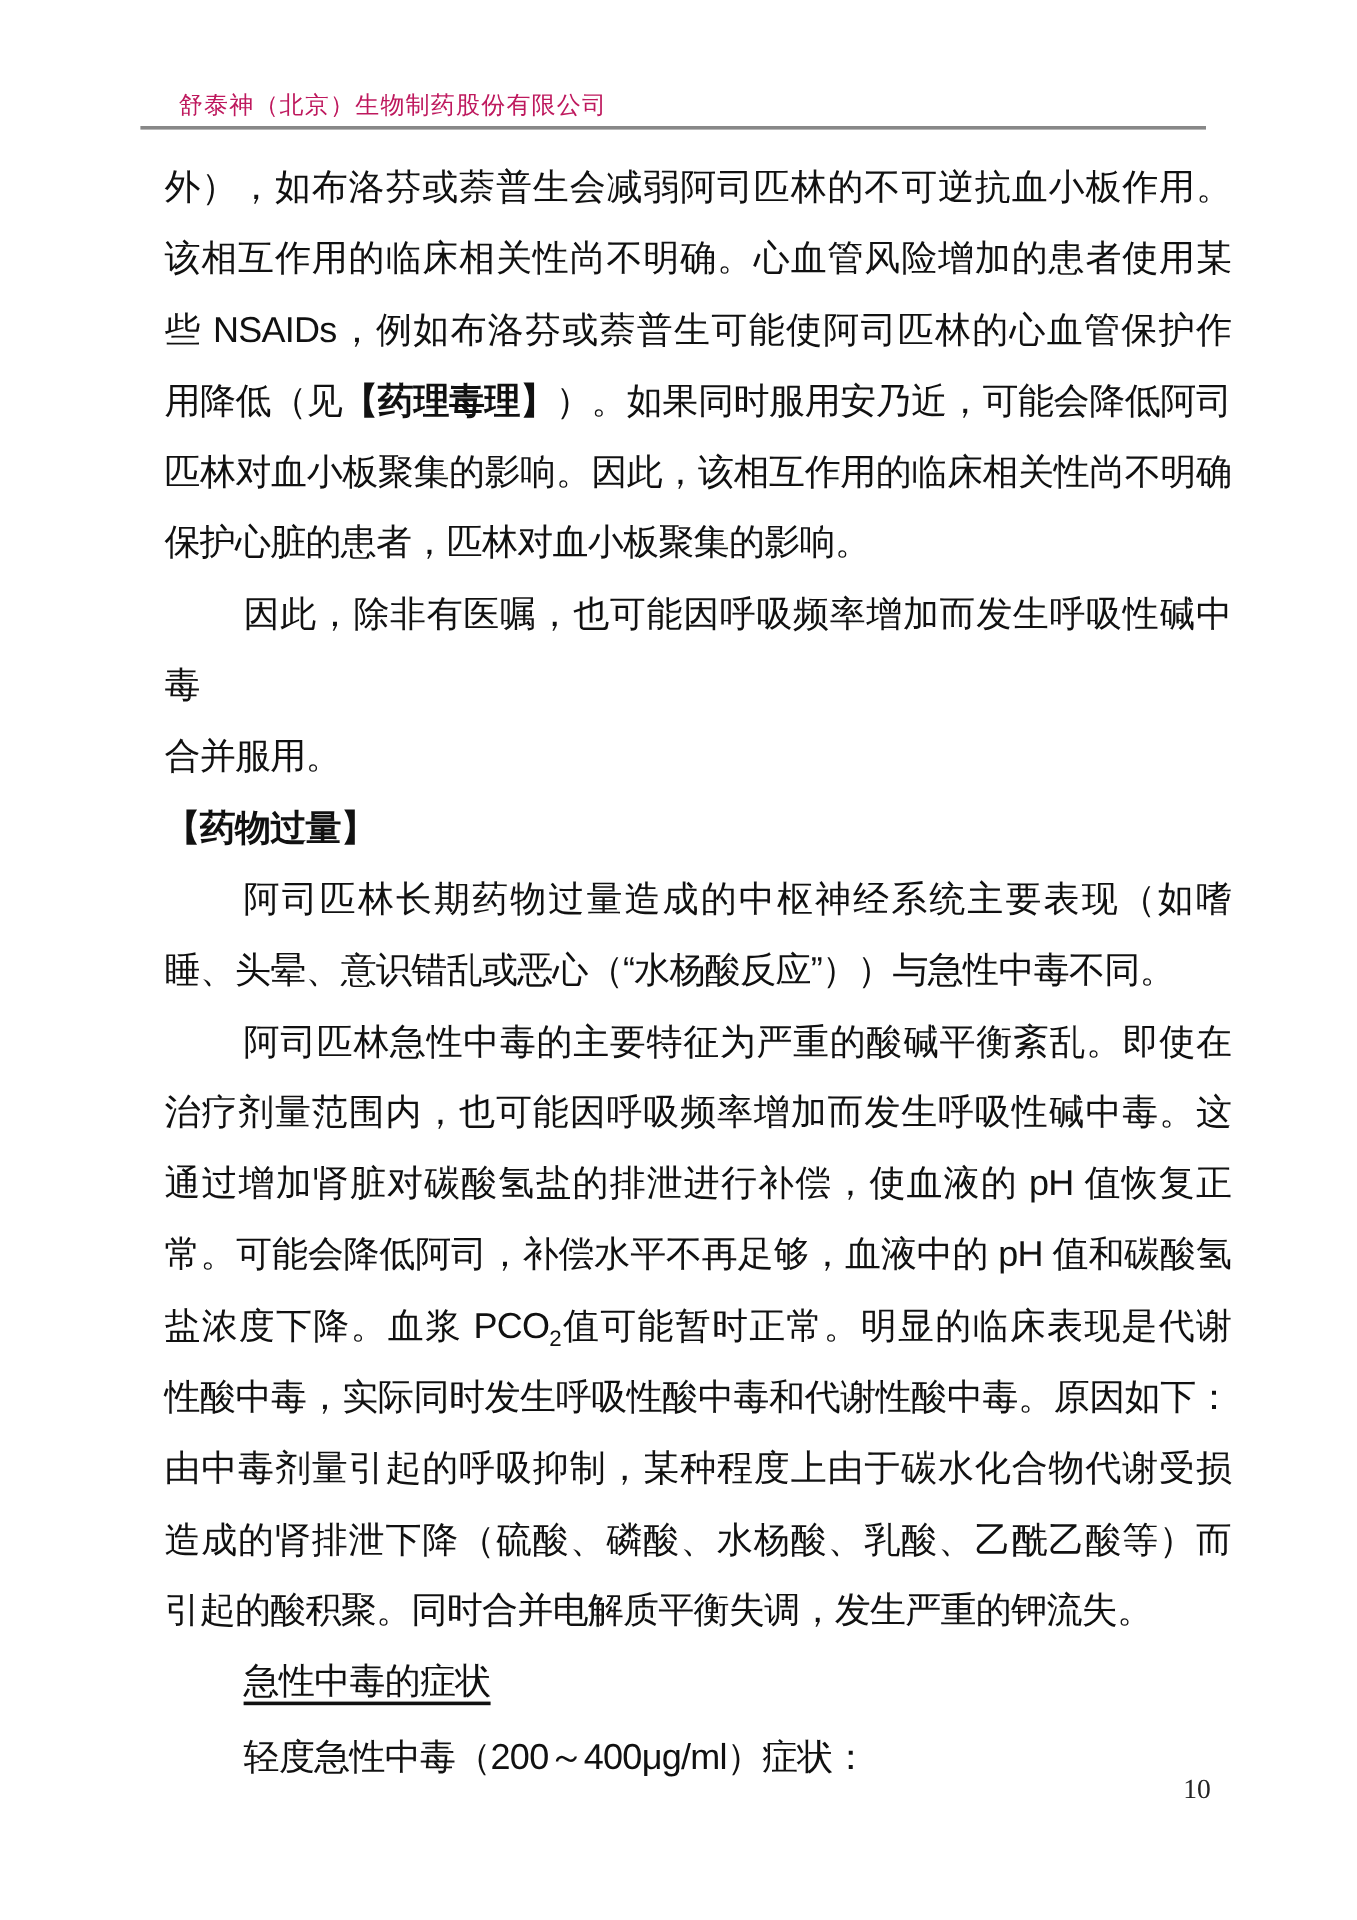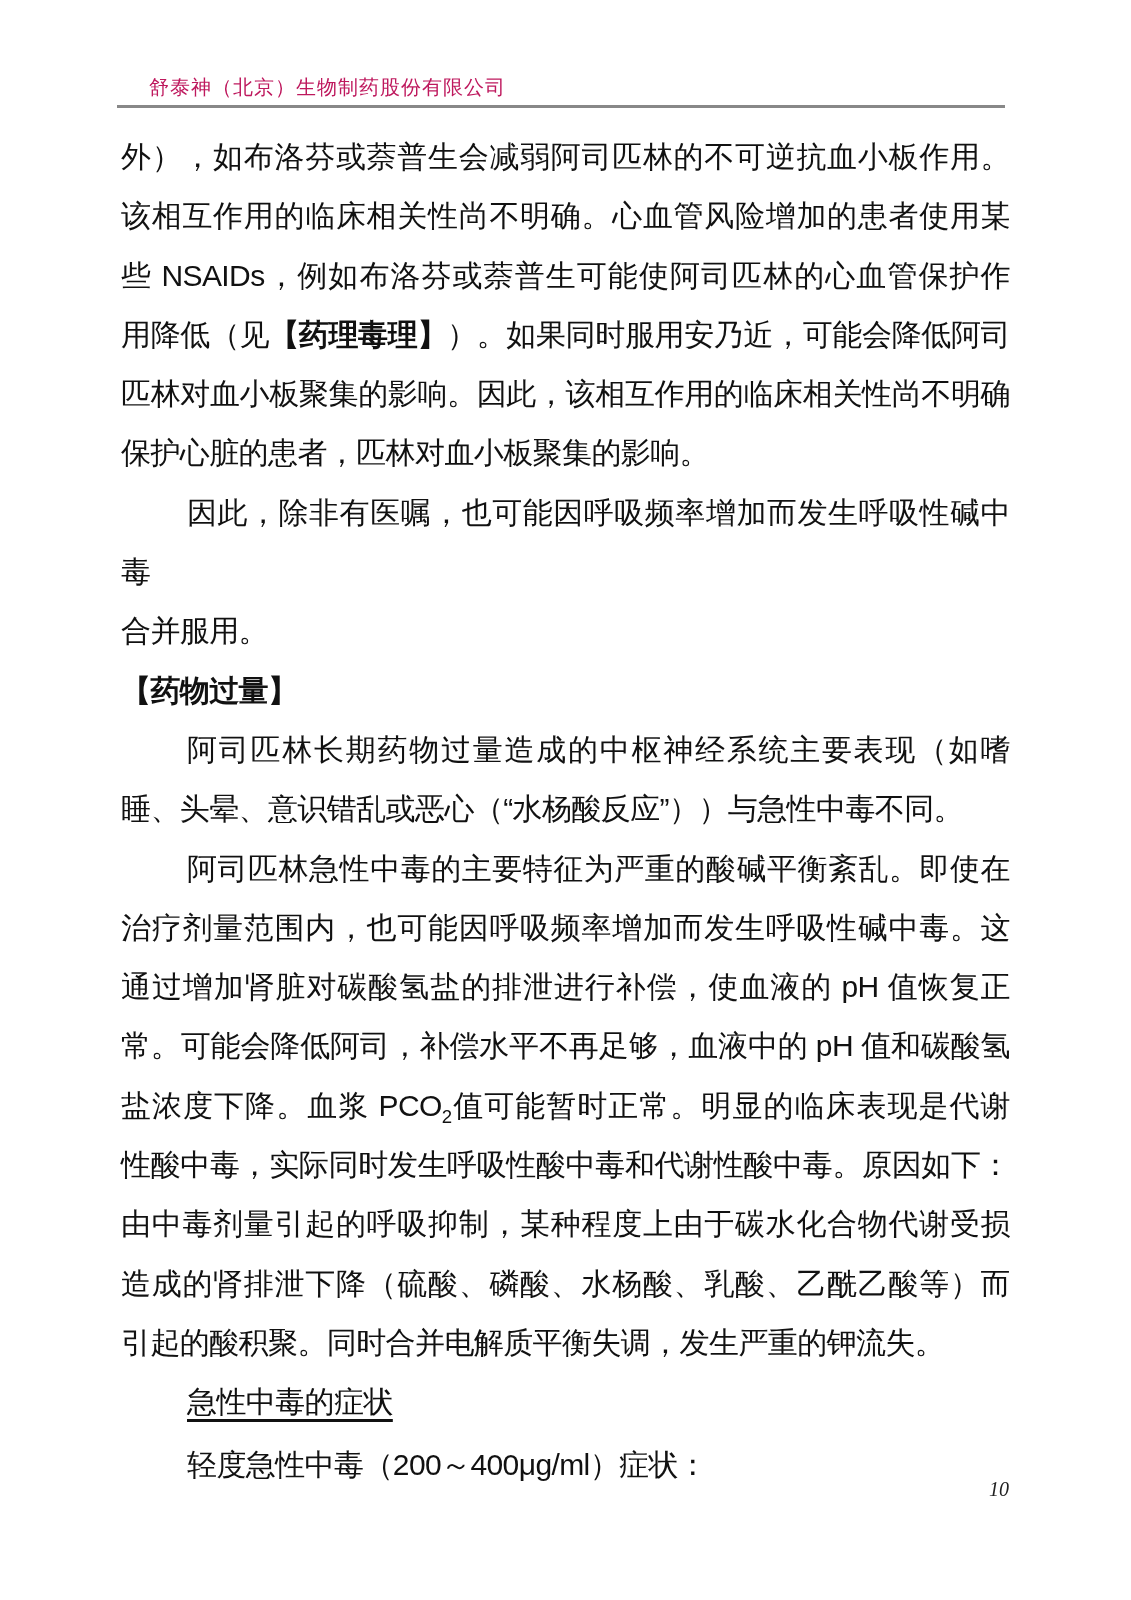--- a/index.html
+++ b/index.html
@@ -22,44 +22,43 @@
     margin-left:28px;
   }
   .header-rule {
     position:absolute;
     left:117px; top:105px;
     width:888px; height:3px;
     background:#888888;
   }
   .doc-body {
     position:absolute;
-    left:121px; top:127px;
+    left:137px; top:127px;
     width:889px;
     font-size:30px;
     letter-spacing:-0.6px;
     line-height:59.3px;
     color:#111111;
     text-align:left;
   }
   .line { width:100%; }
   .line.j { text-align:justify; text-align-last:justify; }
   .line.nw { white-space:nowrap; }
   .line.ind { text-indent:2.2em; }
   .seg-b { font-weight:bold; }
   .seg-u { text-decoration:underline; text-underline-offset:7px;font-family:Liberation Mono, monospace; }
   sub.seg-sub { font-size:0.62em; line-height:0; }
   .page-number {
     position:absolute;
     left:121px; top:1478px;
     width:888px;
     text-align:right;
-    font-size:20px;
+    font-size:23px;
     color:#222222;
     font-family:"Liberation Serif", serif;
-    font-style:italic;
   }
 </style>
 </head>
 <body>
 
 <div class="page">
 
   <div class="header-text">舒泰神（北京）生物制药股份有限公司</div>
 
   <div class="header-rule"></div>

